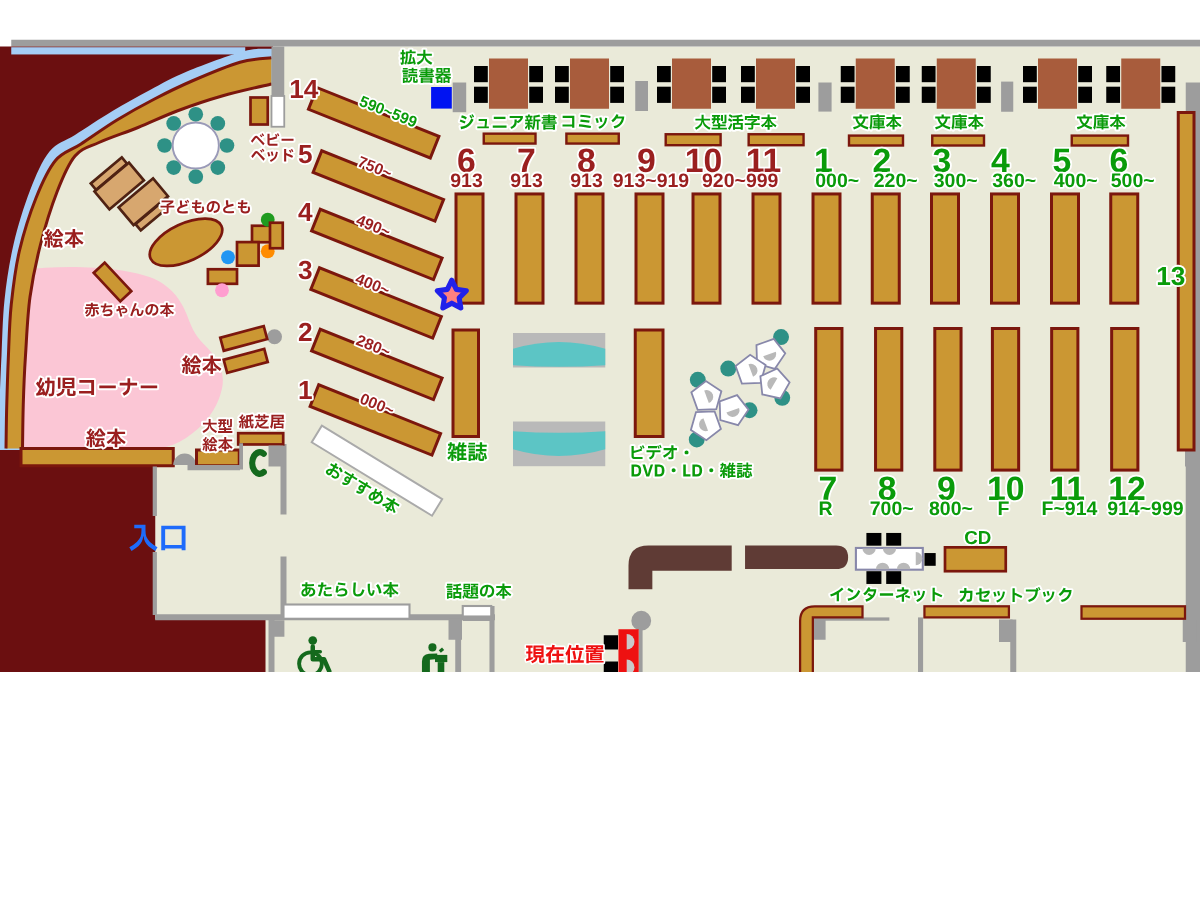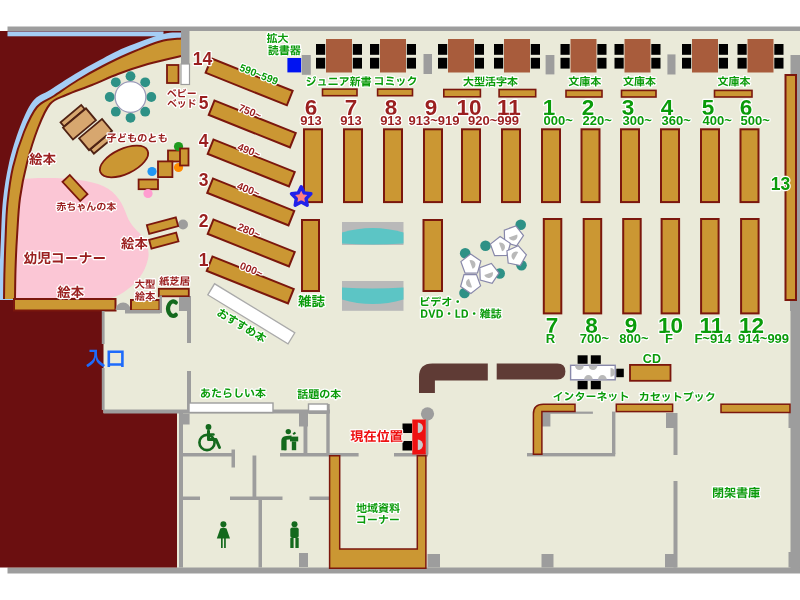--- a/index.html
+++ b/index.html
@@ -1,14 +1,14 @@
 <!DOCTYPE html>
 <html><head><meta charset="utf-8"><title>Library Floor Map</title><style>
 html,body{margin:0;padding:0;background:#fff;}
-#map{position:relative;width:800px;height:600px;overflow:hidden;}
+#map{position:relative;width:800px;height:448px;overflow:hidden;}
 svg{display:block;}
 text{font-family:"Liberation Sans",sans-serif;font-weight:bold;}
 </style></head><body>
 <div id="map">
 <svg width="800" height="600" viewBox="0 0 800 600">
 
 <rect x="8" y="31" width="792" height="542" fill="#eaead9"></rect>
 
 <rect x="7.5" y="26.5" width="792.5" height="4.5" fill="#9d9d9d"></rect>
 

